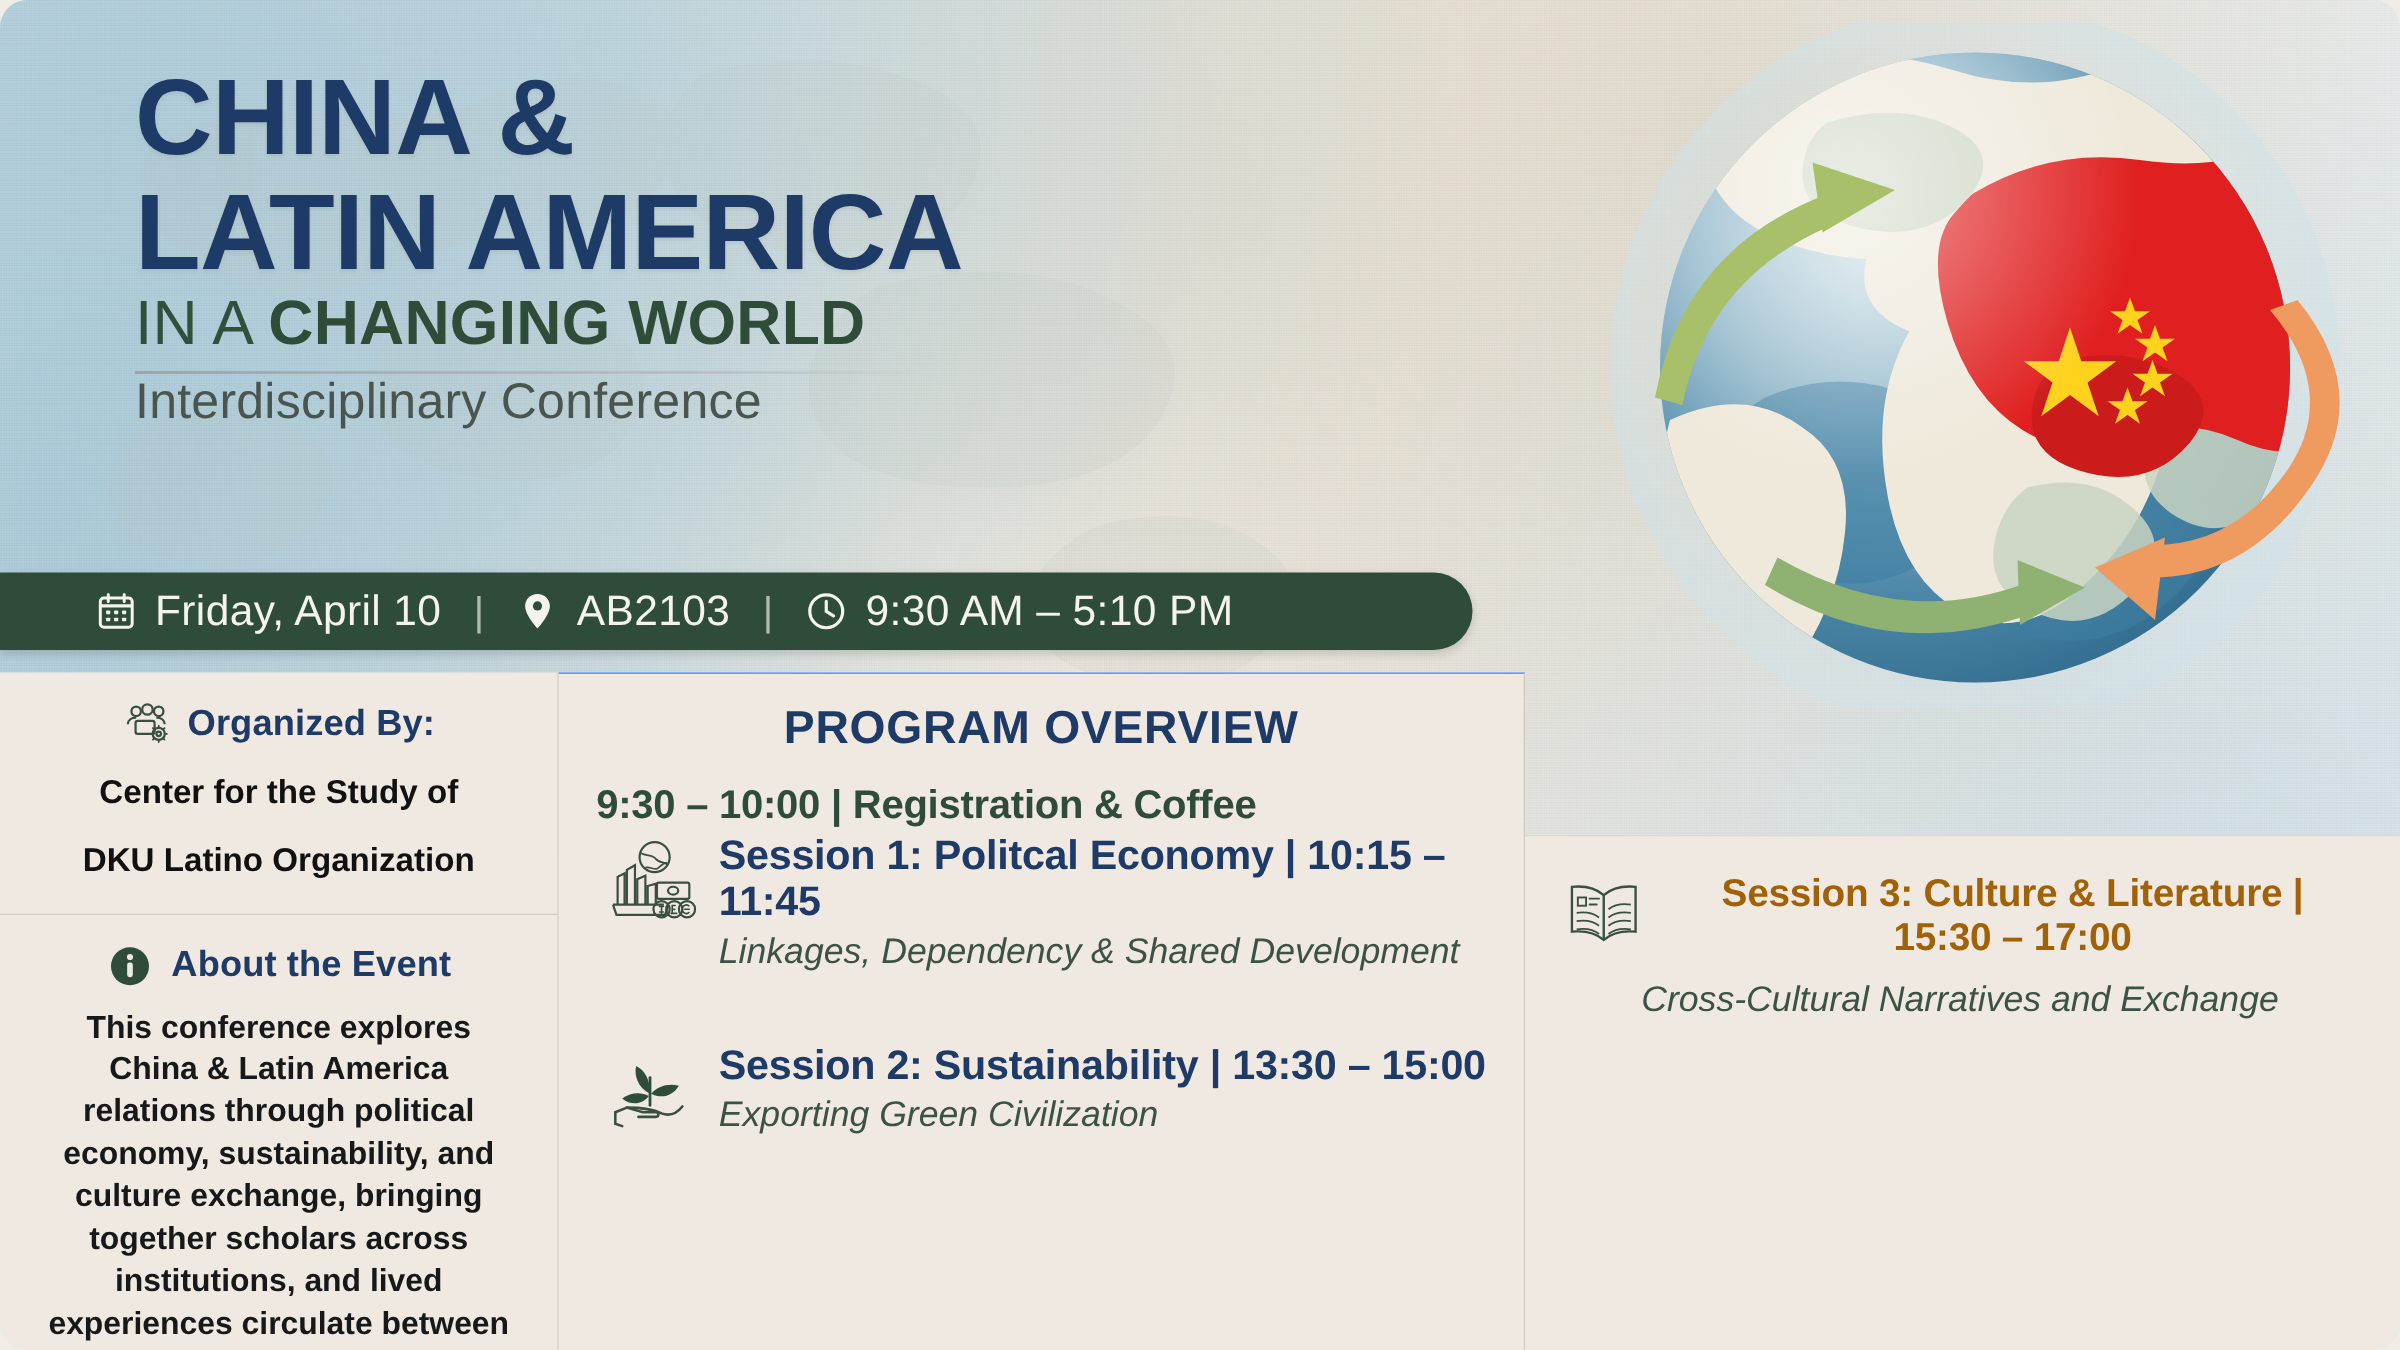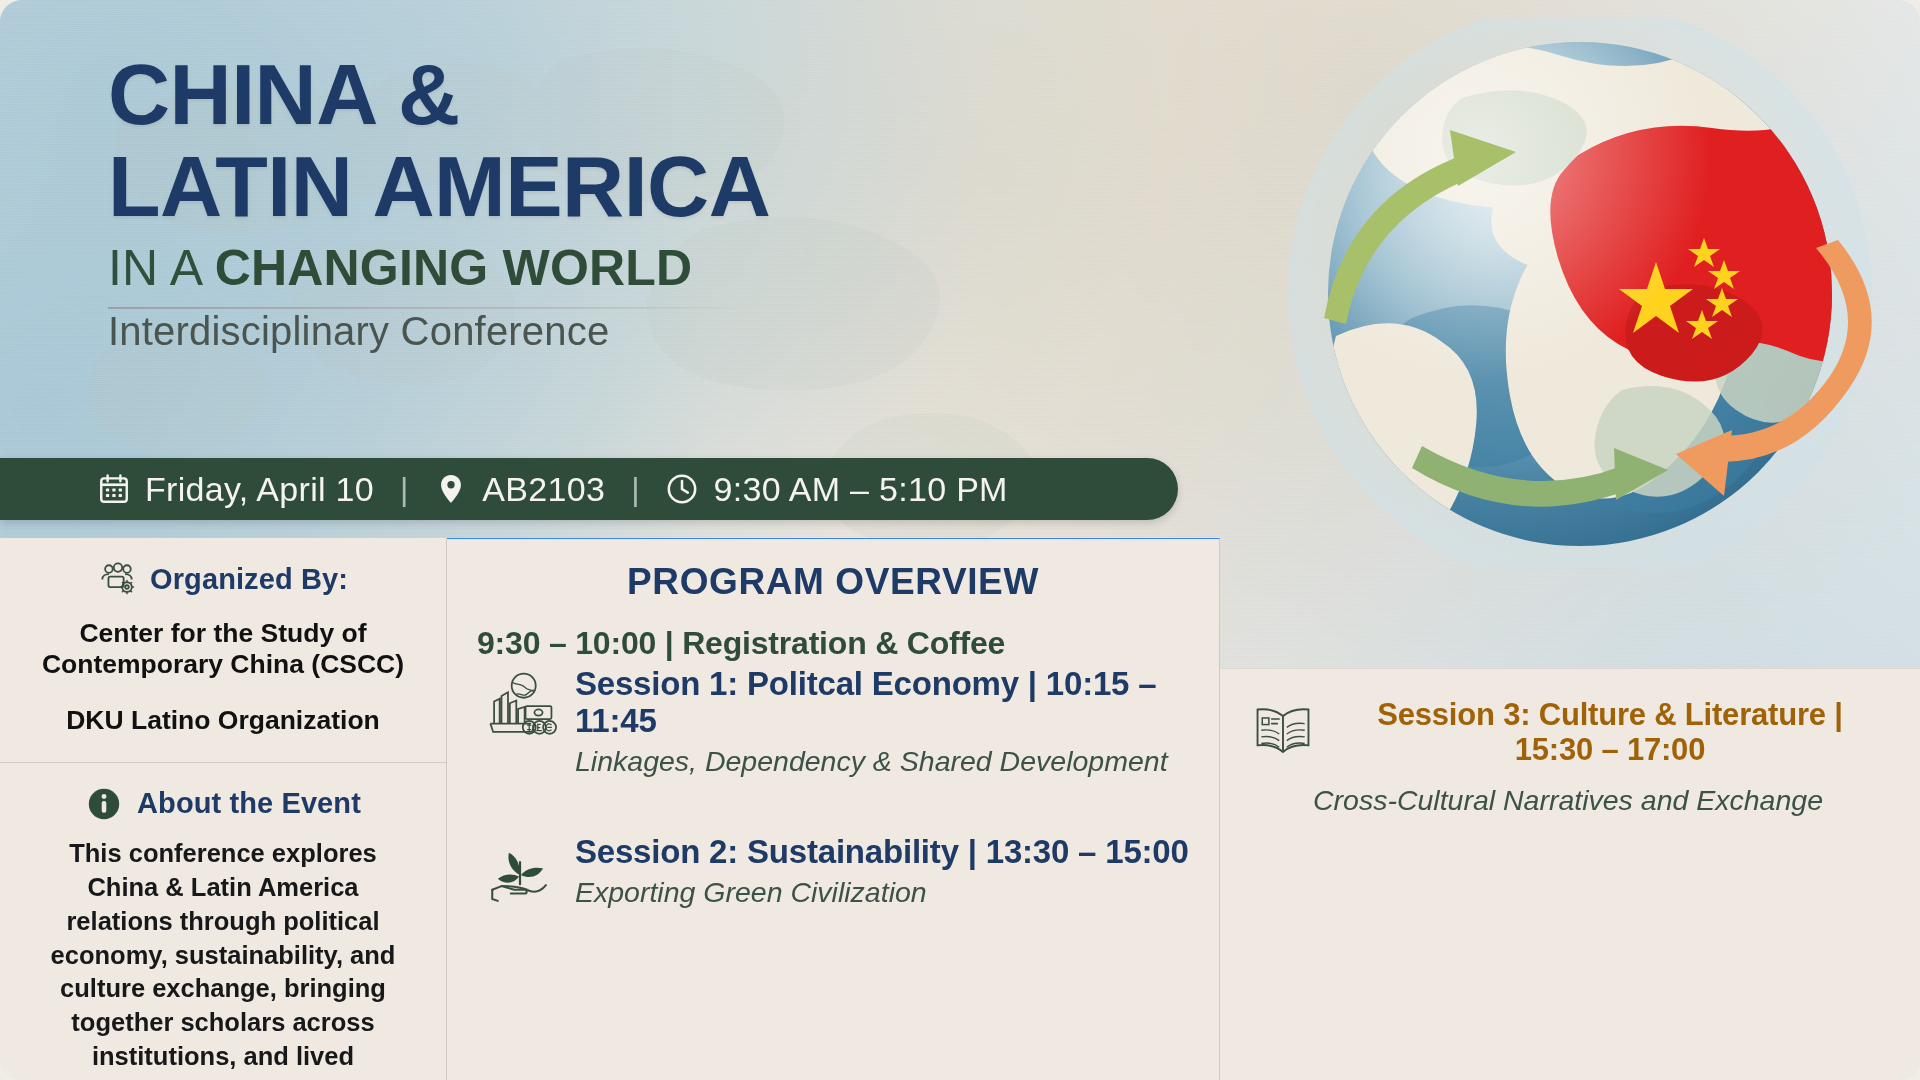--- a/index.html
+++ b/index.html
@@ -38,40 +38,40 @@
   .header{position:absolute;left:108px;top:52px;width:1110px;}
   .t1,.t2{
     color:#1e3a66;font-weight:800;letter-spacing:-.5px;line-height:.98;
     font-family:"Liberation Sans", sans-serif;
     text-shadow:0 2px 3px rgba(120,120,120,.18);
   }
   .t1{font-size:86px;}
   .t2{font-size:86px;margin-top:8px;}
   .t1 .amp{font-weight:700;}
   .t3{
-    margin-top:14px;font-size:50px;color:#31503c;line-height:1;
+    margin-top:4px;font-size:50px;color:#31503c;line-height:1;
     font-weight:400;letter-spacing:.2px;
   }
   .t3 b{font-weight:800;color:#2e4c38;}
   .rule{
     margin-top:14px;width:640px;height:2px;
     background:linear-gradient(90deg,#9aa0a6 0%,#b9bcc0 70%,rgba(185,188,192,0) 100%);
   }
   .t4{
     font-size:40px;color:#4a5550;font-weight:400;letter-spacing:.2px;
   }
 
   
   .infobar{
     position:absolute;left:0;top:458px;width:1178px;height:62px;
     background:#2f4c3b;border-radius:0 34px 34px 0;
     display:flex;align-items:center;
     box-shadow:0 3px 8px rgba(0,0,0,.15);
   }
-  .infobar .inner{display:flex;align-items:center;gap:0;padding-left:97px;color:#f5f3ee;}
+  .infobar .inner{display:flex;align-items:center;gap:0;padding-left:76px;color:#f5f3ee;}
   .ib-item{display:flex;align-items:center;gap:14px;font-size:34px;font-weight:400;letter-spacing:.3px;white-space:nowrap;}
   .ib-sep{margin:0 26px;font-size:32px;color:#cfd9d1;opacity:.8;}
   .ib-ico{display:inline-block;width:34px;height:34px;flex:0 0 34px;}
   .ib-ico svg{width:34px;height:34px;display:block;}
 
   
   .sidebar{
     position:absolute;left:0;top:538px;width:447px;height:542px;
     background:#efe9e2;border-right:1px solid #cfc9c1;
     box-sizing:border-box;
@@ -301,21 +301,20 @@
             <rect x="11" y="17.5" width="16" height="11" rx="1.8"></rect>
             <circle cx="30.5" cy="28.5" r="5.1"></circle>
             <circle cx="30.5" cy="28.5" r="1.9"></circle>
             <path d="M30.5 21.6v1.6M30.5 33.8v1.6M23.6 28.5h1.6M35.8 28.5h1.6M25.6 23.6l1.1 1.1M34.3 32.3l1.1 1.1M35.4 23.6l-1.1 1.1M26.7 32.3l-1.1 1.1" stroke-width="1.5" stroke-linecap="round"></path>
           </svg>
         </span>
         <span>Organized By:</span>
       </div>
       <div class="sb-org">
         <div>Center for the Study of</div>
-        <div>Contemporary China (CSCC)</div>
       </div>
       <div class="sb-org2">DKU Latino Organization</div>
     </div>
     <div class="sb-div"></div>
     <div class="sb-sec">
       <div class="sb-head">
         <span class="ico">
           <svg viewBox="0 0 40 40">
             <circle cx="20" cy="20" r="16" fill="#2f4c3b"></circle>
             <circle cx="20" cy="12.2" r="2.6" fill="#efe9e2"></circle>

